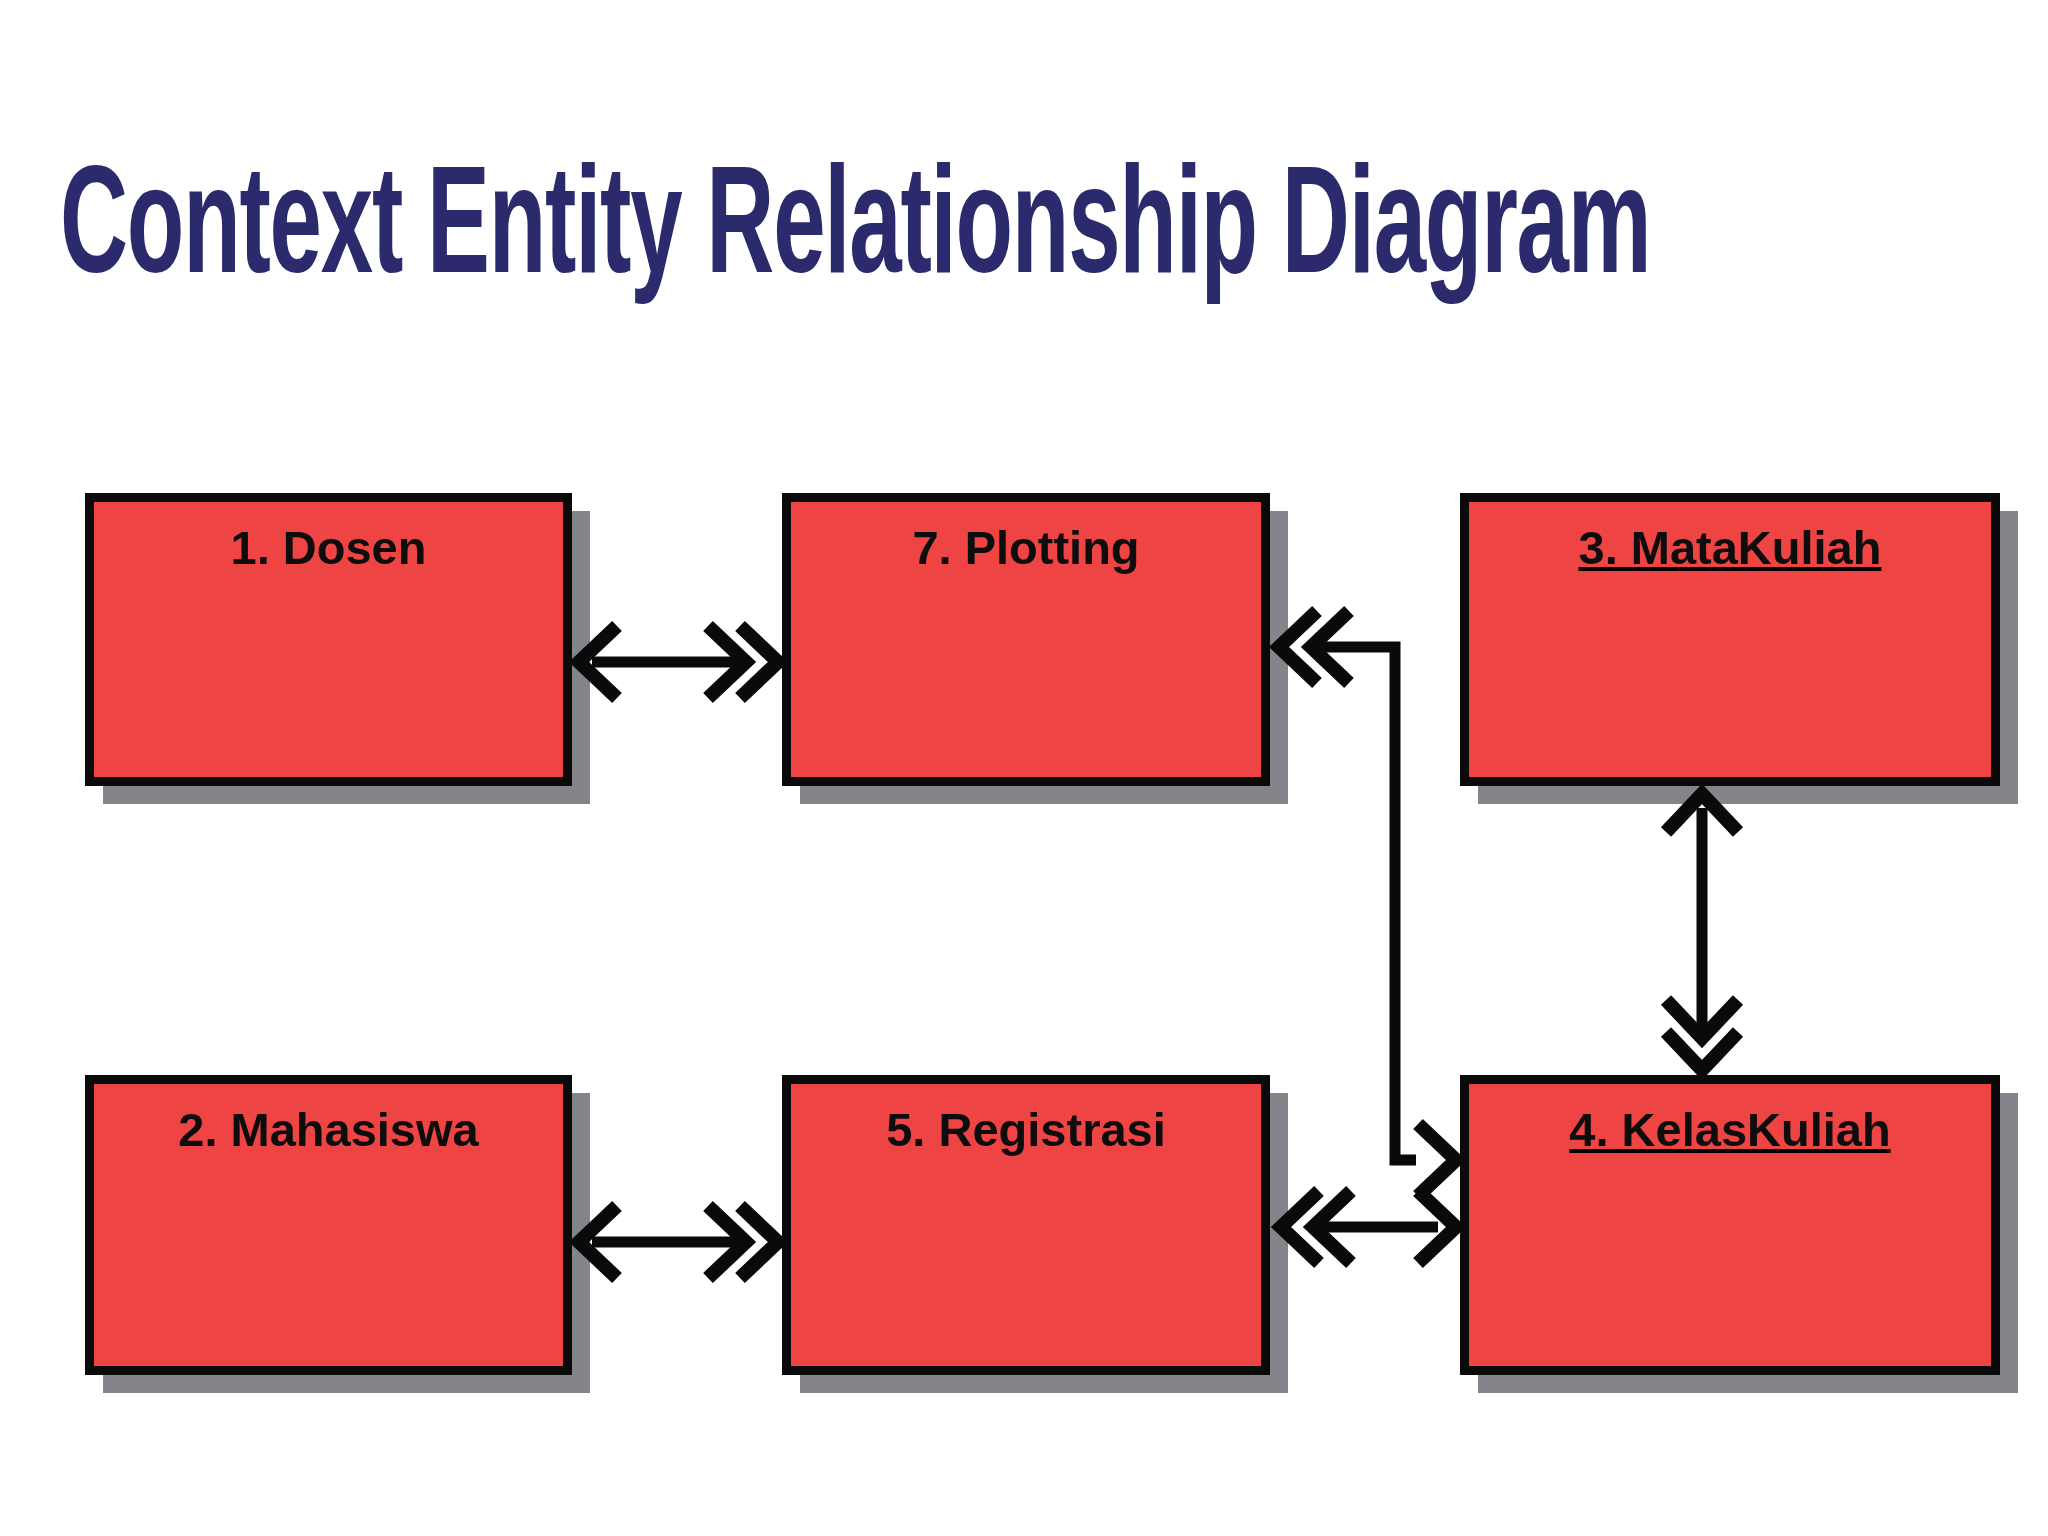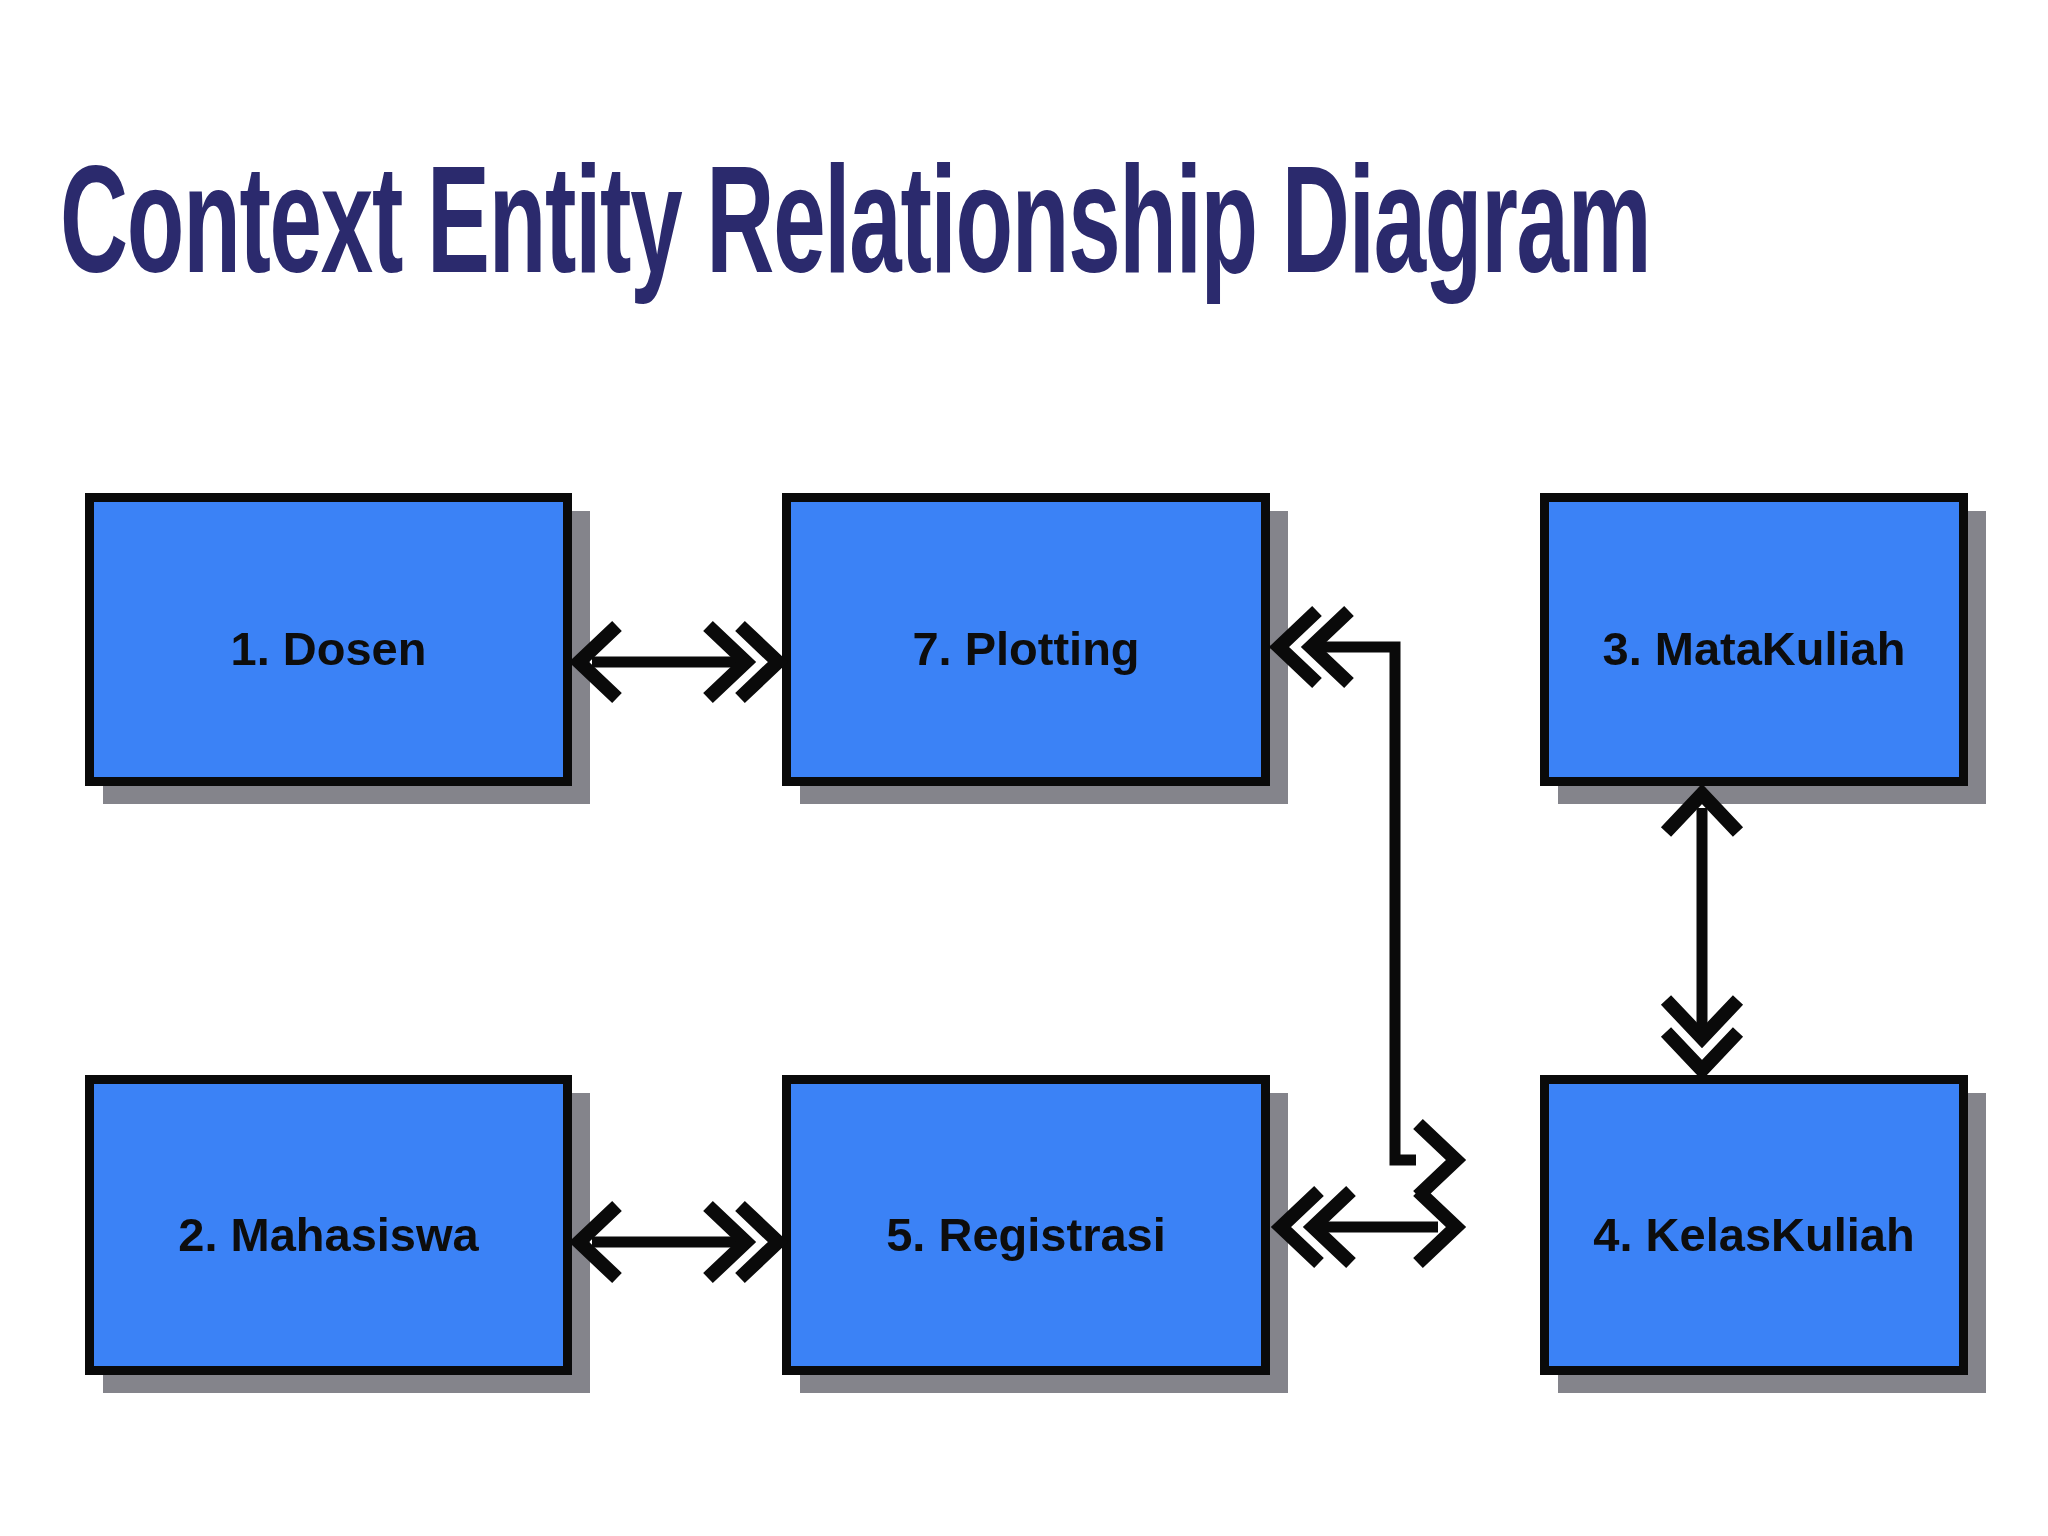--- a/index.html
+++ b/index.html
@@ -19,40 +19,40 @@
     font-size: 152px;
     font-weight: bold;
     letter-spacing: -2px;
     white-space: nowrap;
     transform: scaleX(0.62);
     transform-origin: left top;
     color: #2b2a6d;
   }
   .entity {
     position: absolute;
-    background: #3b82f6;
+    background: #ef4444;
     border: 9px solid #0a0a0a;
     box-shadow: 18px 18px 0 #84848b;
     display: flex;
-    align-items: center;
+    align-items: flex-start;
     justify-content: center;
     box-sizing: border-box;
   }
   .entity-label {
     font-size: 47px;
     font-weight: bold;
     color: #0d0d0d;
     padding-top: 18px;
     text-align: center;
   }
   .row1 { top: 453px; height: 293px; }
   .row2 { top: 1035px; height: 300px; }
   .col1 { left: 85px;   width: 487px; }
   .col2 { left: 782px;  width: 488px; }
-  .col3 { left: 1540px; width: 428px; }
+  .col3 { left: 1460px; width: 540px; text-decoration: underline; }
   #connectors {
     position: absolute;
     inset: 0;
     width: 2048px;
     height: 1536px;
     pointer-events: none;
   }
   #connectors polyline, #connectors path, #connectors line {
     fill: none;
     stroke: #0a0a0a;

